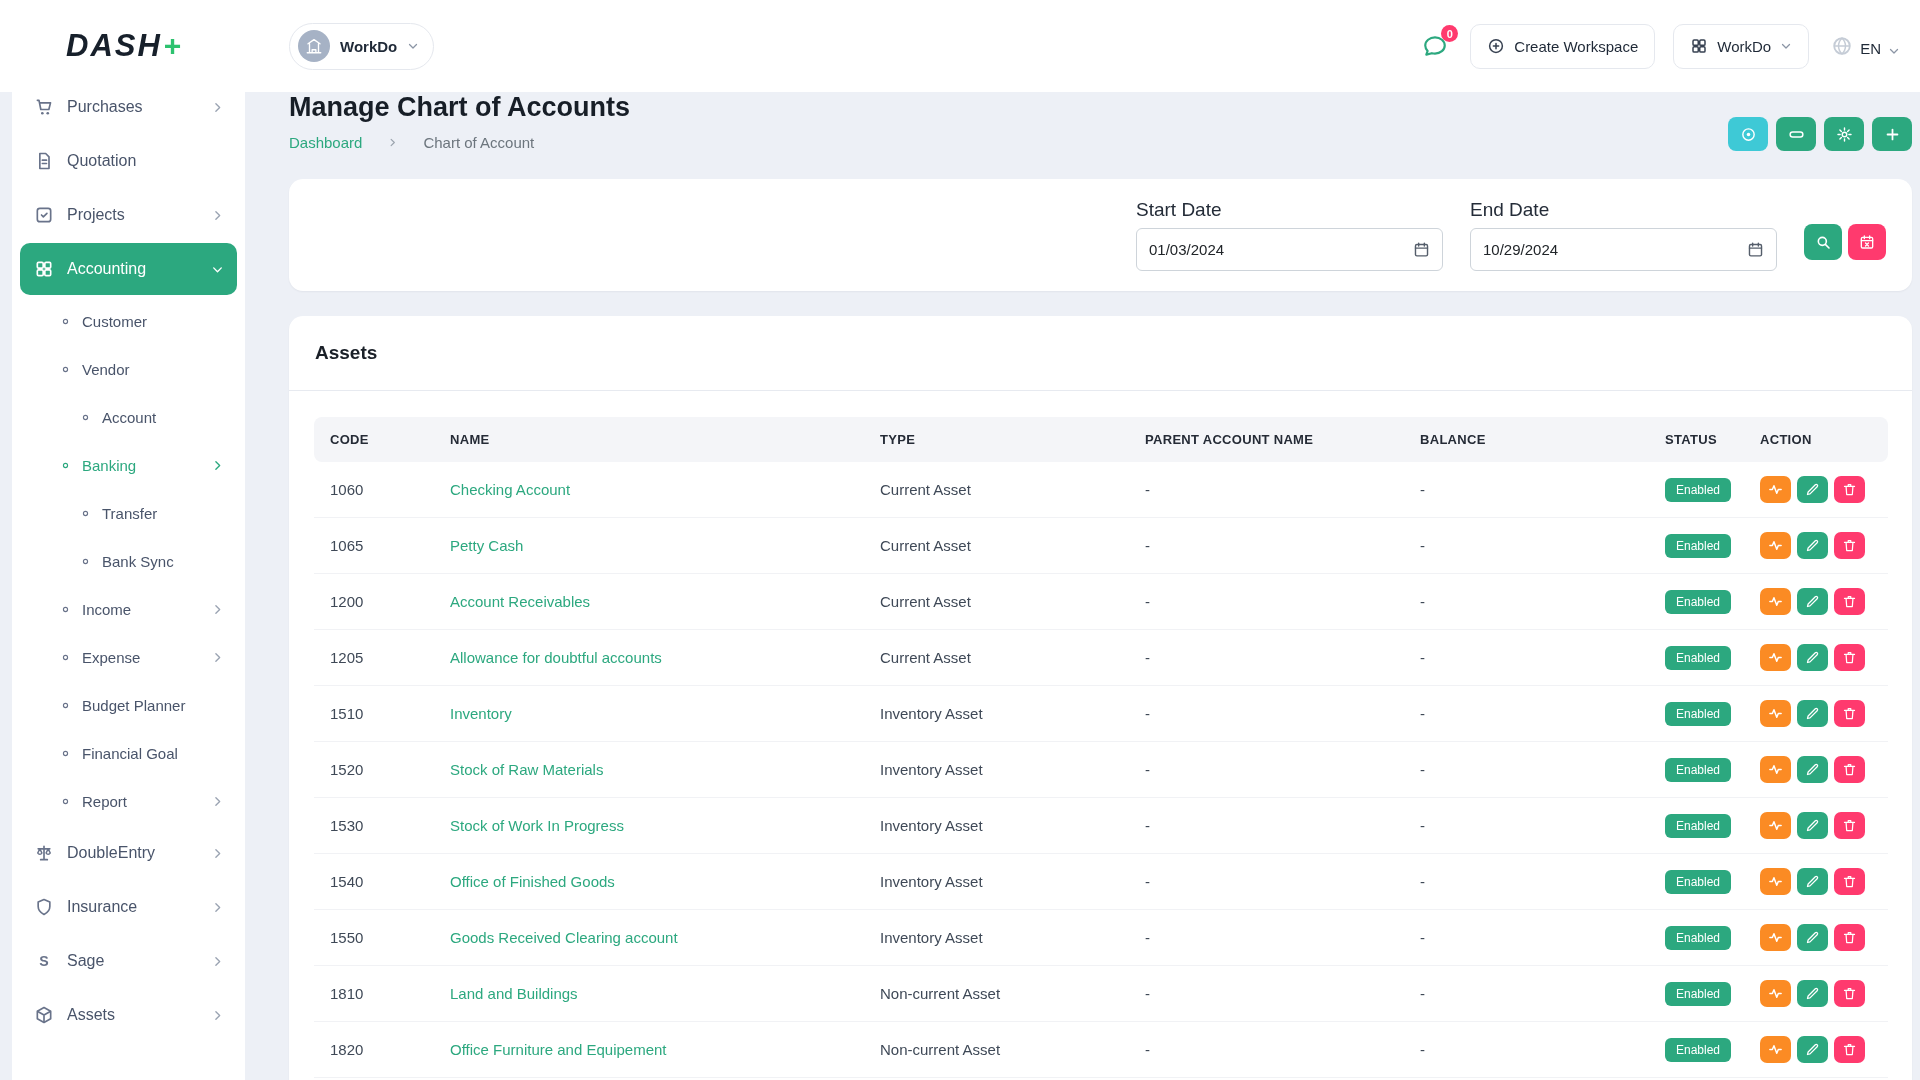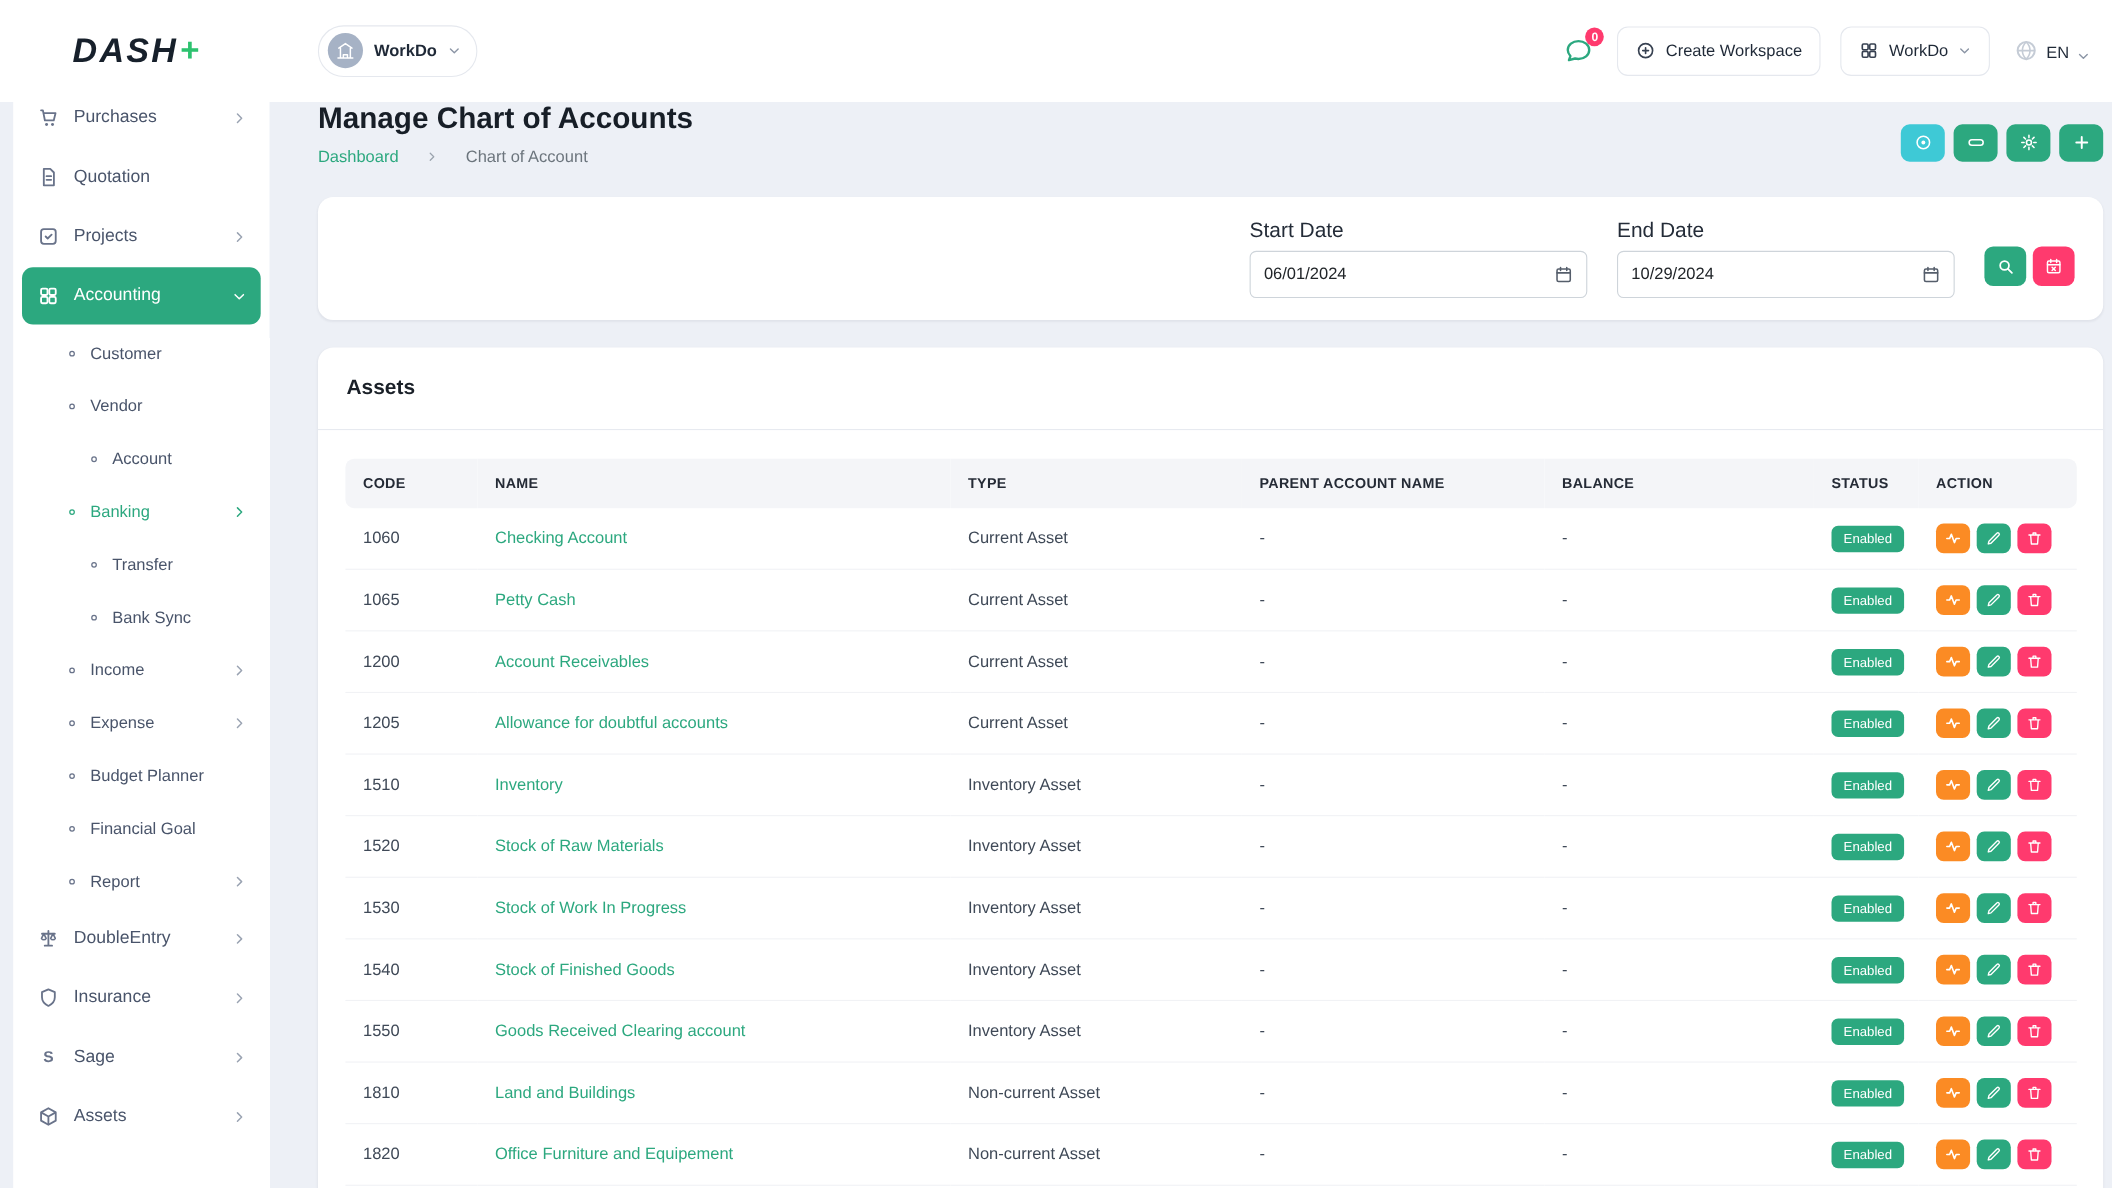--- a/index.html
+++ b/index.html
@@ -45,21 +45,21 @@
   .nav-chevron{position:absolute;right:13px;color:#9aa3b2;display:flex}
   .nav-chevron svg{width:13px;height:13px}
   .nav-chevron.down svg{transform:rotate(90deg)}
   .nav-item.active{background:var(--green);border-radius:10px;color:#fff}
   .nav-item.active .nav-icon,.nav-item.active .nav-chevron{color:#fff}
   .nav-item.highlight{color:var(--green)}
   .nav-item.highlight .nav-icon,.nav-item.highlight .nav-chevron{color:var(--green)}
 
   
   .content{position:absolute;top:72px;left:289px;right:8px}
-  .page-head{display:flex;justify-content:space-between;align-items:center;margin-top:20px}
+  .page-head{display:flex;justify-content:space-between;align-items:flex-end;margin-top:20px}
   .page-title{font-size:27px;font-weight:700;color:#171e27}
   .breadcrumb{display:flex;align-items:center;gap:25px;margin-top:11px;font-size:15px}
   .breadcrumb a{color:var(--green);text-decoration:none;cursor:pointer}
   .bc-sep{color:#9aa3ad;display:flex}.bc-sep svg{width:11px;height:11px}
   .bc-cur{color:var(--muted)}
   .head-actions{display:flex;gap:8px;margin-top:16px}
   .hab{width:40px;height:34px;border-radius:8px;display:flex;align-items:center;justify-content:center;color:#fff}
   .hab svg{width:17px;height:17px}
 
   .card{background:#fff;border-radius:14px;box-shadow:0 1px 2px rgba(16,24,40,.05)}
@@ -505,21 +505,21 @@
             </svg>
           </span>
         </button>
       </div>
   </div>
 
   <section class="card filter-card">
     <div class="fgroup">
       <label>Start Date</label>
       <div class="date-input">
-        <span>06/01/2024</span>
+        <span>01/03/2024</span>
         <span class="cal">
             <svg>
               <use href="#i-cal"></use>
             </svg>
           </span>
       </div>
     </div>
     <div class="fgroup">
       <label>End Date</label>
       <div class="date-input">
@@ -763,21 +763,21 @@
                     <svg>
                       <use href="#i-trash"></use>
                     </svg>
                   </button>
       </div>
     </td>
   </tr>
 
   <tr>
     <td><span>1540</span></td>
-    <td><a class="name-link">Stock of Finished Goods</a></td>
+    <td><a class="name-link">Office of Finished Goods</a></td>
     <td><span>Inventory Asset</span></td>
     <td><span>-</span></td>
     <td><span>-</span></td>
     <td><span class="badge">Enabled</span></td>
     <td>
       <div class="actions">
         <button class="act orange">
                     <svg>
                       <use href="#i-activity"></use>
                     </svg>

